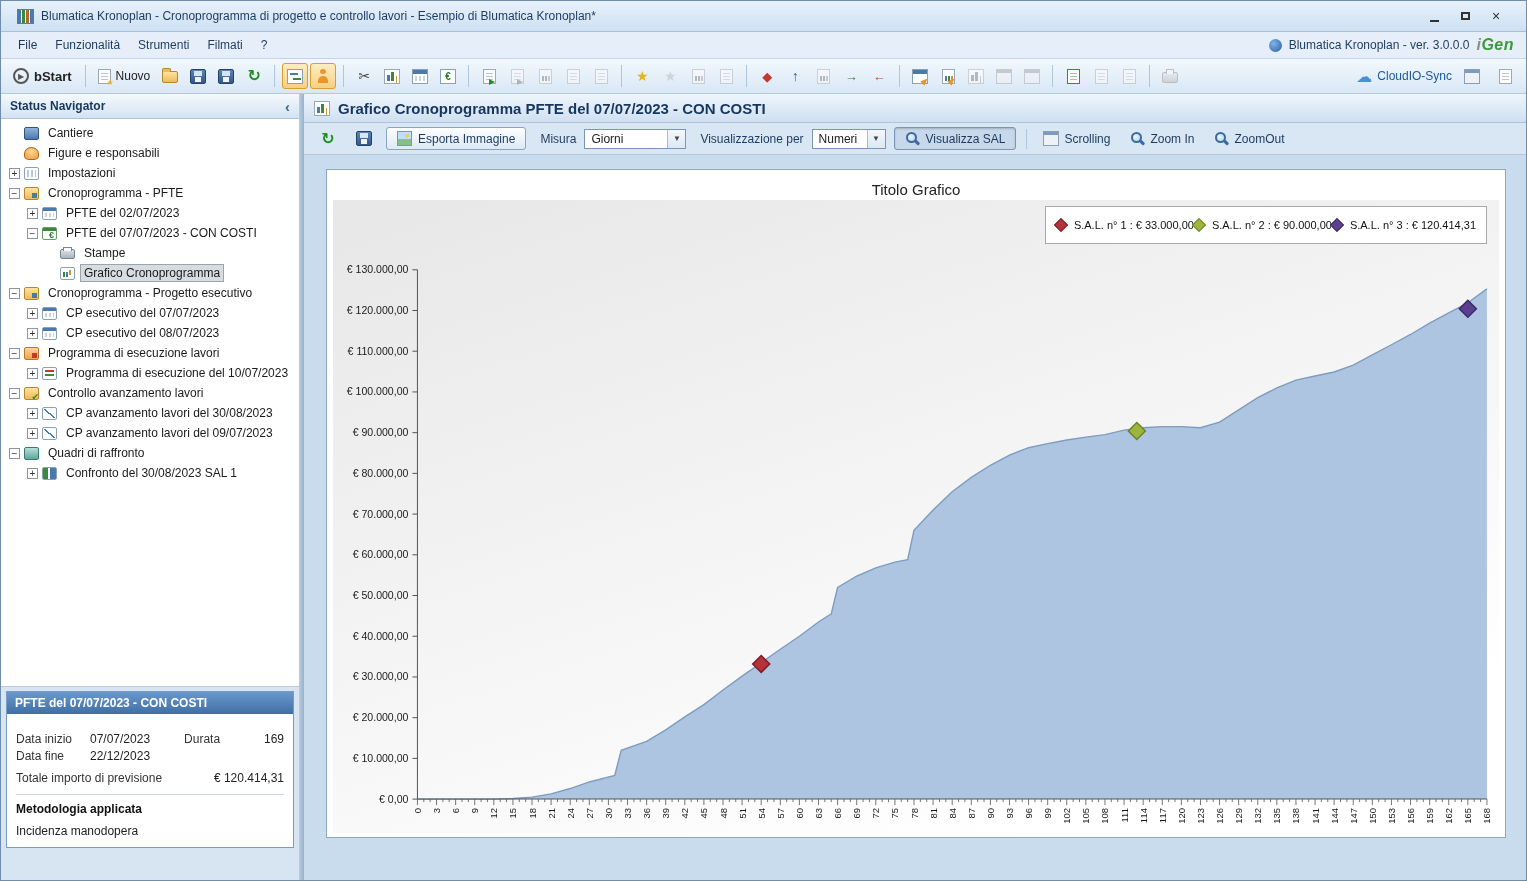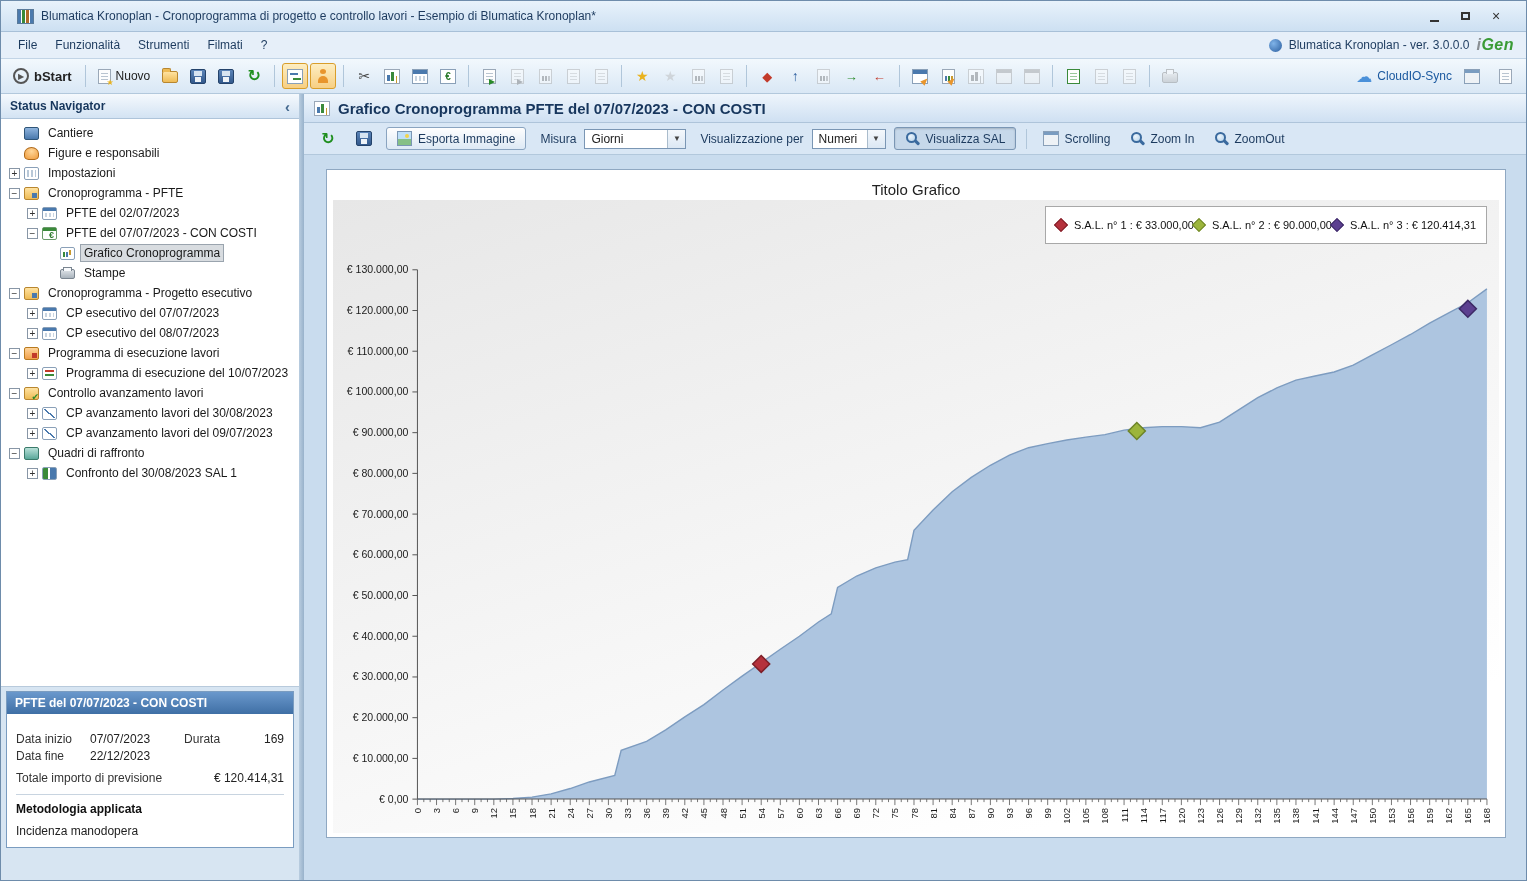--- a/index.html
+++ b/index.html
@@ -392,29 +392,29 @@
           <div class="tree-row" style="padding-left: 22px;">
             <span class="expander">+</span>
             <span class="nicon nicon-cal"></span>
             <span class="tree-label">PFTE del 02/07/2023</span>
           </div>
           <div class="tree-row" style="padding-left: 22px;">
             <span class="expander">−</span>
             <span class="nicon nicon-caleuro"></span>
             <span class="tree-label">PFTE del 07/07/2023 - CON COSTI</span>
           </div>
+          <div class="tree-row" style="padding-left: 40px;">
+            <span class="expander-spacer"></span>
+            <span class="nicon nicon-printer"></span>
+            <span class="tree-label">Stampe</span>
+          </div>
           <div class="tree-row selected" style="padding-left: 40px;">
             <span class="expander-spacer"></span>
             <span class="nicon nicon-chart"></span>
             <span class="tree-label">Grafico Cronoprogramma</span>
-          </div>
-          <div class="tree-row" style="padding-left: 40px;">
-            <span class="expander-spacer"></span>
-            <span class="nicon nicon-printer"></span>
-            <span class="tree-label">Stampe</span>
           </div>
           <div class="tree-row" style="padding-left: 4px;">
             <span class="expander">−</span>
             <span class="nicon nicon-foldchart"></span>
             <span class="tree-label">Cronoprogramma - Progetto esecutivo</span>
           </div>
           <div class="tree-row" style="padding-left: 22px;">
             <span class="expander">+</span>
             <span class="nicon nicon-cal"></span>
             <span class="tree-label">CP esecutivo del 07/07/2023</span>

